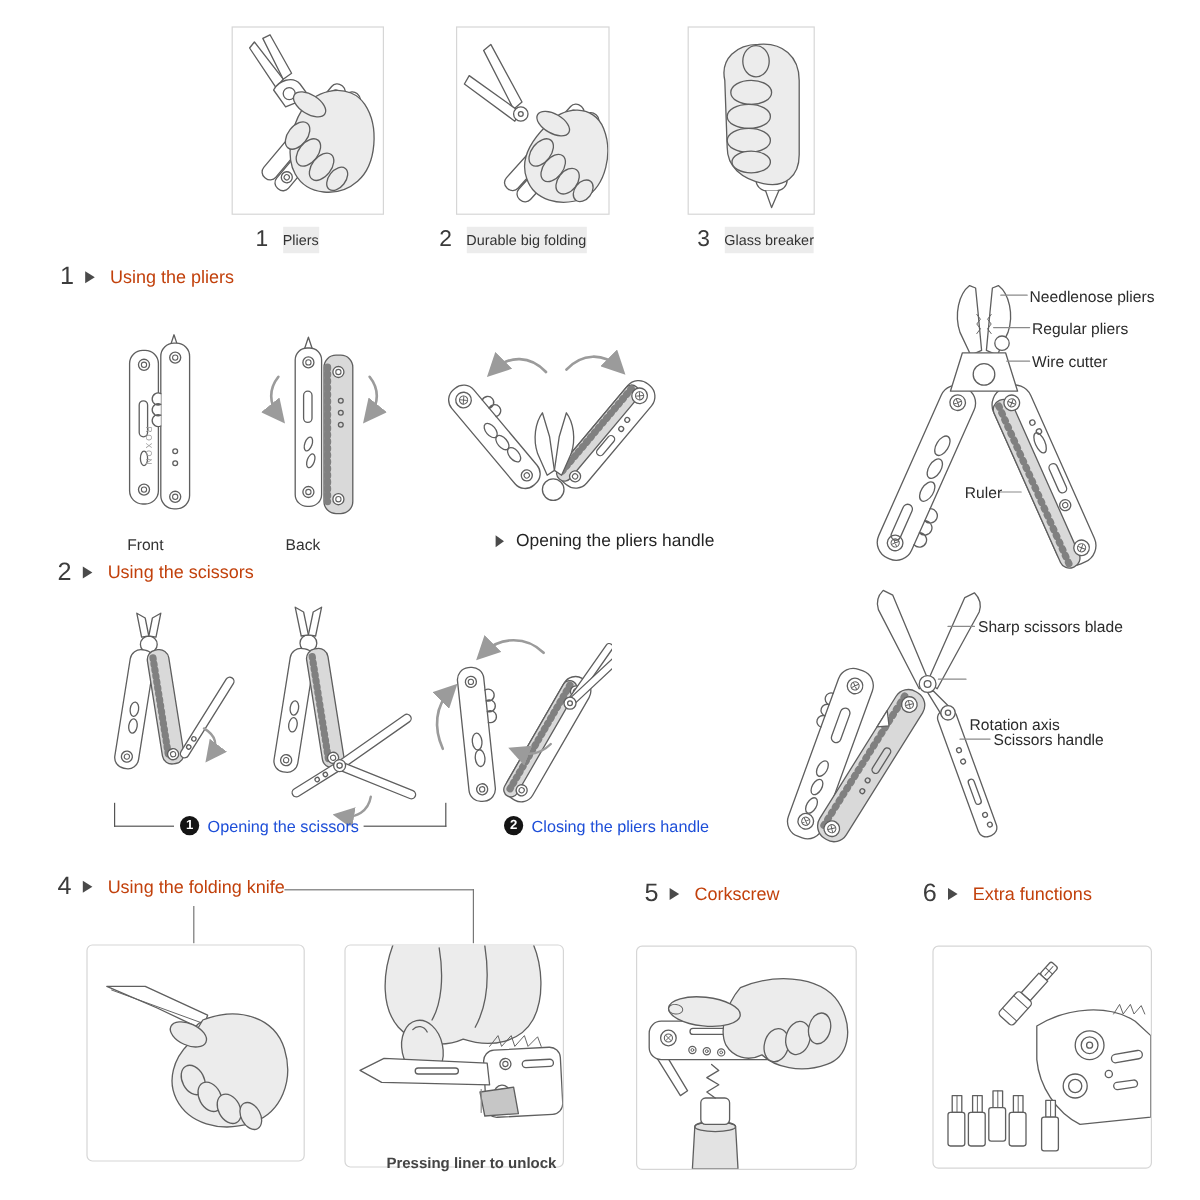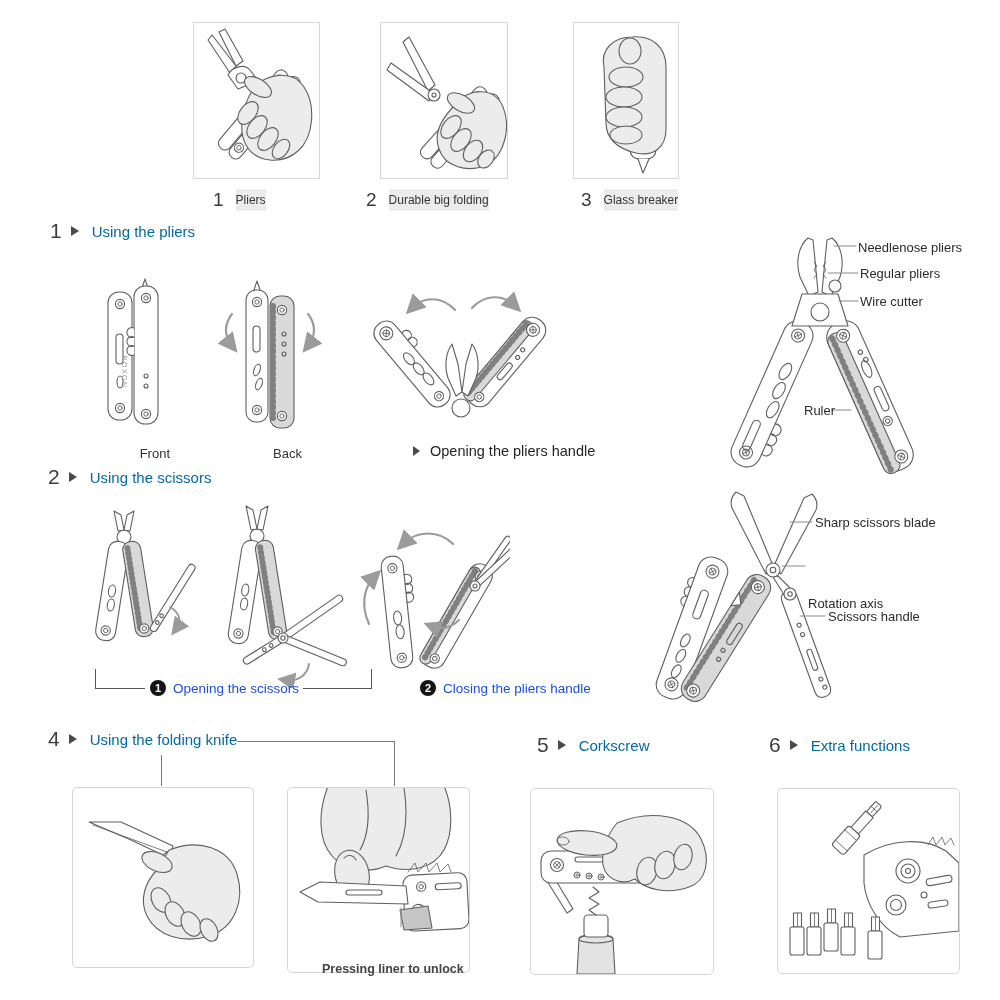--- a/index.html
+++ b/index.html
@@ -11,22 +11,22 @@
   .pbox svg,.bbox svg{display:block;width:100%;height:100%;}
   .featcap{position:absolute;display:flex;align-items:center;}
   .featcap .fnum{font-size:19px;color:#3a3a3a;}
   .featcap .chip{margin-left:12px;background:var(--label-chip-bg,#ececec);color:#333;
     font-size:12px;padding:4px 0;white-space:nowrap;}
   .sech{position:absolute;display:flex;align-items:center;height:26px;}
   .sech .num{font-size:21px;color:#3c3c3c;margin-right:9px;}
   .tri{width:0;height:0;border-left:8px solid #4a4a4a;border-top:5.5px solid transparent;
     border-bottom:5.5px solid transparent;margin-right:13px;}
   .tri.small{border-left-width:7px;border-top-width:5px;border-bottom-width:5px;margin-right:10px;}
-  .sech .ttl{font-size:15px;color:#0369a1;white-space:nowrap;text-align:center;}
-  .cap{position:absolute;font-size:13px;color:#333;text-align:right;}
+  .sech .ttl{font-size:15px;color:#c2410c;white-space:nowrap;text-align:center;}
+  .cap{position:absolute;font-size:13px;color:#333;text-align:left;}
   .anno{position:absolute;font-size:13px;color:#2b2b2b;white-space:nowrap;}
   .opcap{position:absolute;display:flex;align-items:center;}
   .opcap .ttl{font-size:14.5px;color:#242424;white-space:nowrap;}
   .stepcap{position:absolute;display:flex;align-items:center;}
   .cnum{width:16px;height:16px;border-radius:50%;background:#141414;color:#fff;font-size:11px;
     font-weight:bold;display:flex;align-items:center;justify-content:center;flex:none;}
   .stepcap .lbl{margin-left:7px;font-size:13.5px;color:#1d4ed8;white-space:nowrap;}
   .brkL{position:absolute;border-left:1px solid #555;border-bottom:1px solid #555;}
   .brkR{position:absolute;border-right:1px solid #555;border-bottom:1px solid #555;}
   .cline{position:absolute;background:#777;}

